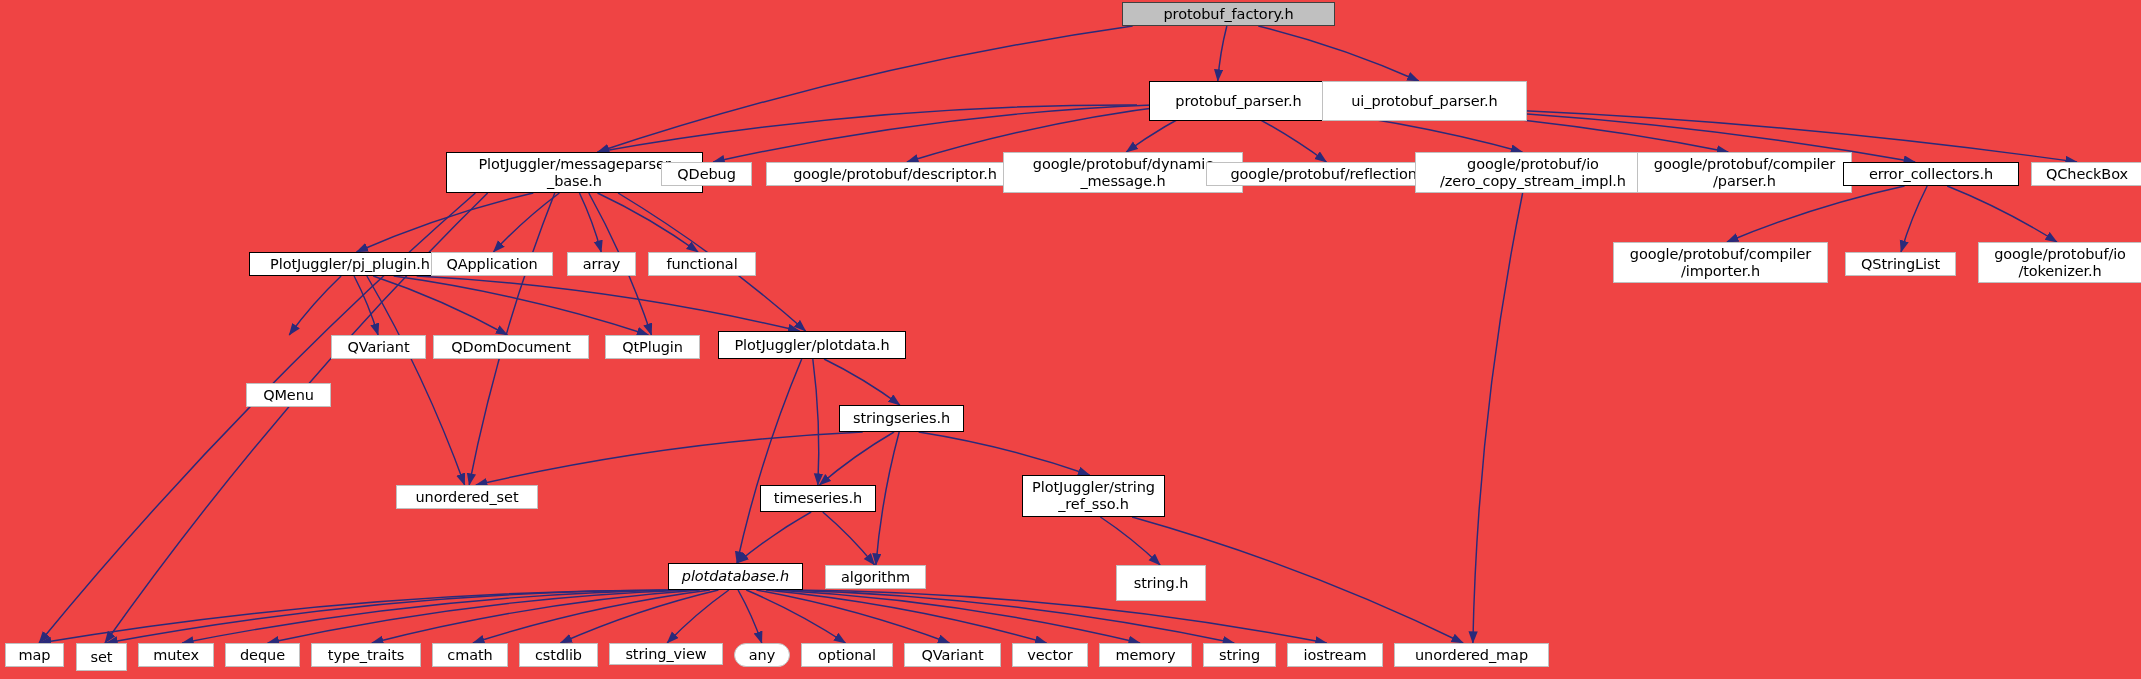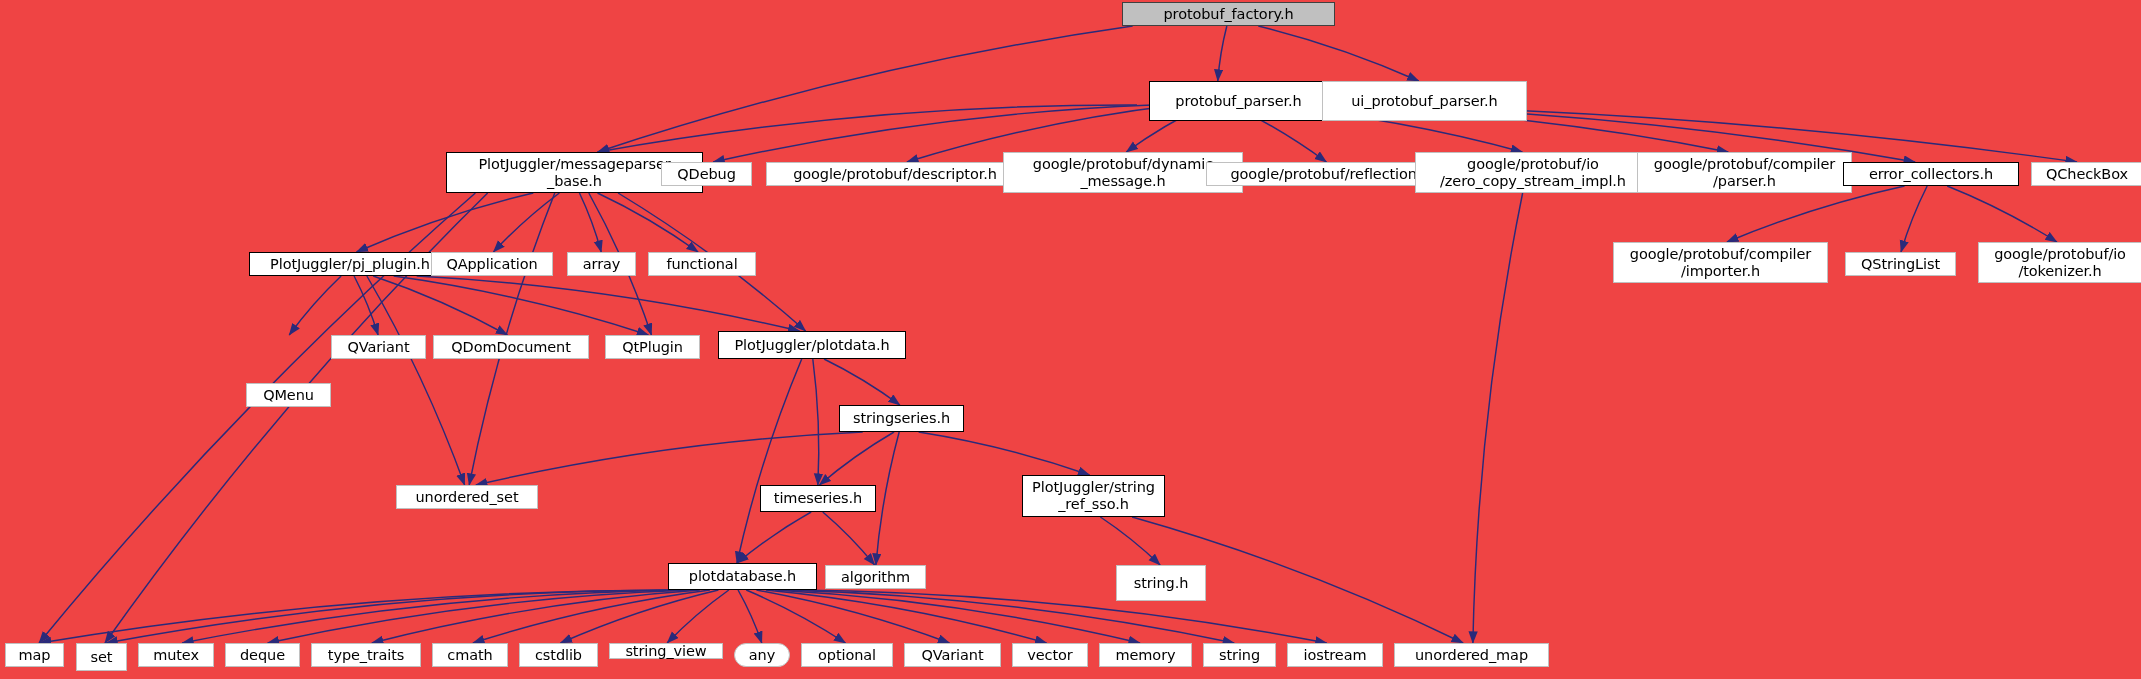--- a/index.html
+++ b/index.html
@@ -112,31 +112,31 @@
       <div class="node" style="left: 246px; top: 335px; width: 85px; height: 24px; margin-top: 48px;">QMenu</div>
       <div class="node" style="left: 331px; top: 335px; width: 95px; height: 24px;">QVariant</div>
       <div class="node" style="left: 433px; top: 335px; width: 156px; height: 24px;">QDomDocument</div>
       <div class="node" style="left: 605px; top: 335px; width: 95px; height: 24px;">QtPlugin</div>
       <div class="node hl" style="left: 718px; top: 331px; width: 188px; height: 28px;">PlotJuggler/plotdata.h</div>
       <div class="node hl" style="left: 839px; top: 405px; width: 125px; height: 27px;">stringseries.h</div>
       <div class="node hl" style="left: 760px; top: 485px; width: 116px; height: 27px;">timeseries.h</div>
       <div class="node hl" style="left: 1022px; top: 475px; width: 143px; height: 42px;">PlotJuggler/string
 _ref_sso.h</div>
       <div class="node" style="left: 396px; top: 485px; width: 142px; height: 24px;">unordered_set</div>
-      <div class="node hl" style="left: 668px; top: 563px; width: 149px; height: 27px;">plotdatabase.h</div>
+      <div class="node hl" style="left: 668px; top: 563px; width: 135px; height: 27px; font-style: italic;">plotdatabase.h</div>
       <div class="node" style="left: 825px; top: 565px; width: 101px; height: 24px;">algorithm</div>
       <div class="node" style="left: 1116px; top: 565px; width: 90px; height: 36px; text-align: center;">string.h</div>
       <div class="node" style="left: 5px; top: 643px; width: 59px; height: 24px;">map</div>
       <div class="node" style="left: 76px; top: 643px; width: 51px; height: 28px;">set</div>
       <div class="node" style="left: 138px; top: 643px; width: 76px; height: 24px;">mutex</div>
       <div class="node" style="left: 225px; top: 643px; width: 75px; height: 24px;">deque</div>
       <div class="node" style="left: 311px; top: 643px; width: 110px; height: 24px;">type_traits</div>
       <div class="node" style="left: 432px; top: 643px; width: 76px; height: 24px;">cmath</div>
       <div class="node" style="left: 519px; top: 643px; width: 79px; height: 24px;">cstdlib</div>
-      <div class="node" style="left: 609px; top: 643px; width: 114px; height: 16px;">string_view</div>
+      <div class="node" style="left: 609px; top: 643px; width: 114px; height: 22px;">string_view</div>
       <div class="node" style="left: 734px; top: 643px; width: 56px; height: 24px; border-radius: 12px;">any</div>
       <div class="node" style="left: 801px; top: 643px; width: 92px; height: 24px;">optional</div>
       <div class="node" style="left: 904px; top: 643px; width: 97px; height: 24px;">QVariant</div>
       <div class="node" style="left: 1012px; top: 643px; width: 76px; height: 24px;">vector</div>
       <div class="node" style="left: 1099px; top: 643px; width: 93px; height: 24px;">memory</div>
       <div class="node" style="left: 1203px; top: 643px; width: 73px; height: 24px;">string</div>
       <div class="node" style="left: 1287px; top: 643px; width: 96px; height: 24px;">iostream</div>
       <div class="node" style="left: 1394px; top: 643px; width: 155px; height: 24px;">unordered_map</div>
     </div>
 </div>

